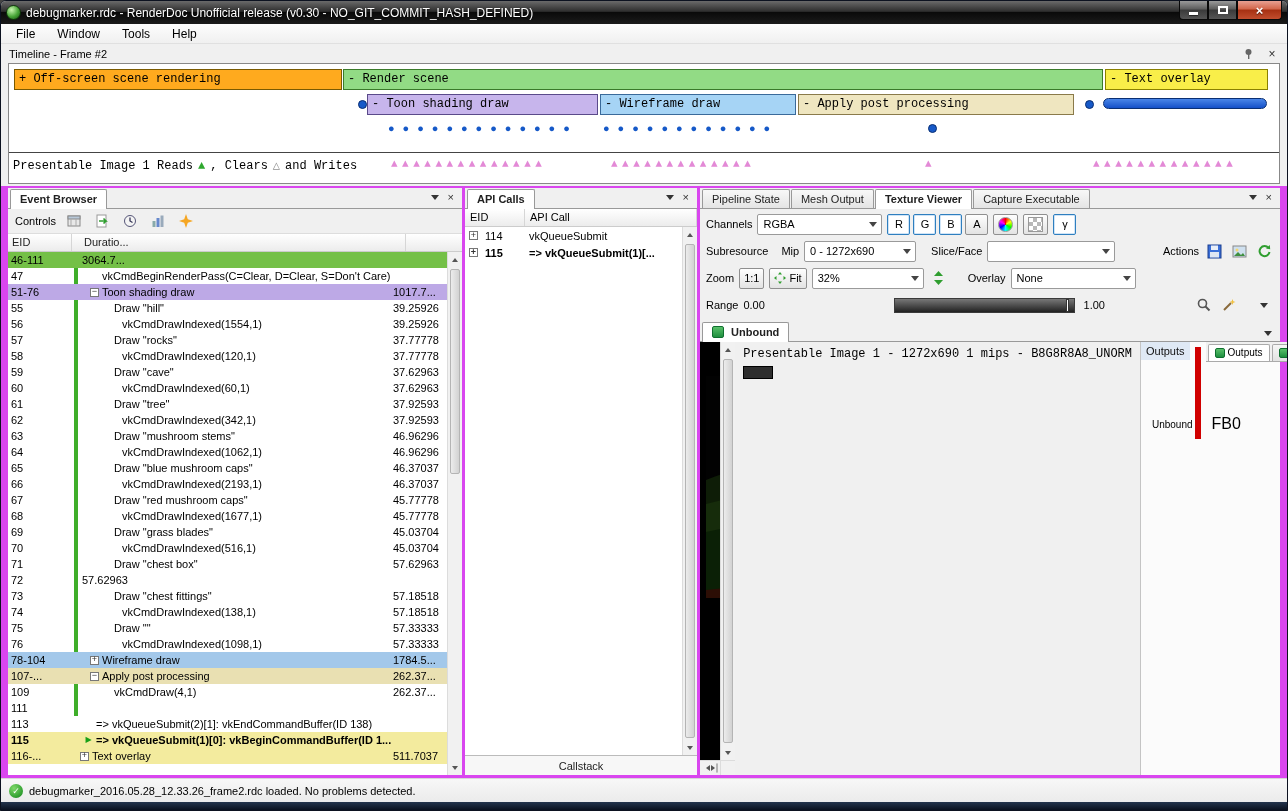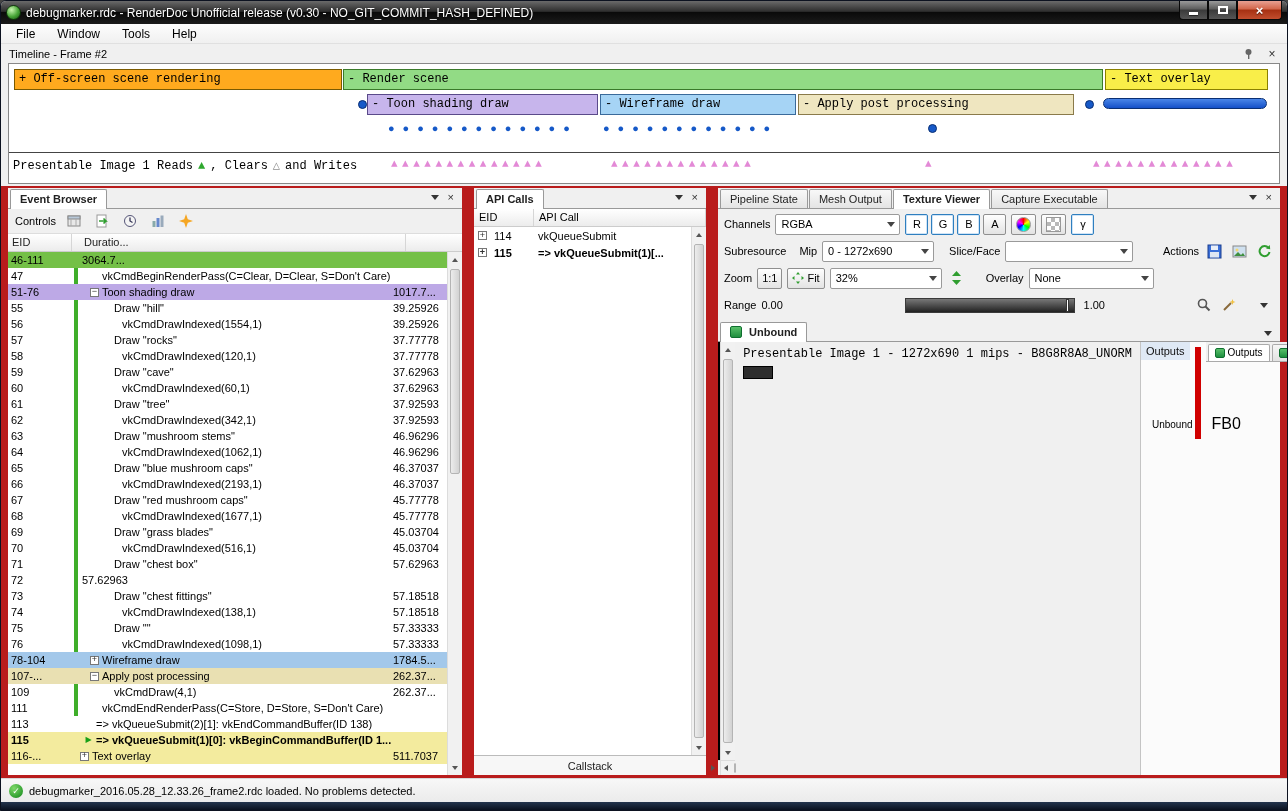--- a/index.html
+++ b/index.html
@@ -48,21 +48,21 @@
 .tl-dot { position:absolute; width:9px; height:9px; border-radius:50%; background:#1659c8; border:1px solid #0a2f73; }
 .tl-capsule { position:absolute; left:1094px; top:34px; width:164px; height:11px; border-radius:6px;
   background:linear-gradient(#4a86e8,#1450c8); border:1px solid #0a2f73; }
 .tl-dots { position:absolute; color:#1659c8; font-size:11px; letter-spacing:8px; line-height:11px; white-space:nowrap; }
 .tl-markers { position:absolute; left:0; right:0; top:88px; bottom:0; border-top:1px solid #444; }
 .mk-text { position:absolute; left:4px; top:5px; display:flex; align-items:center; gap:5px; font-size:12px; white-space:nowrap; }
 .tri-green { color:#2fa82f; } .tri-hollow { color:#909090; }
 .tl-cluster { position:absolute; top:5px; letter-spacing:4.5px; color:#e389d6; font-size:11px; white-space:nowrap; }
 
 
-.main { flex:1; min-height:0; display:flex; gap:12px; padding:2px 7px 3px; background:#b91c1c; }
+.main { flex:1; min-height:0; display:flex; gap:3px; padding:2px 7px 3px; background:#d946ef; }
 .panel { background:#f0f0f0; display:flex; flex-direction:column; min-width:0; }
 .panel.eb  { width:454px; flex:none; }
 .panel.api { width:232px; flex:none; }
 .panel.tv  { flex:1; }
 
 .tabstrip { height:21px; flex:none; display:flex; align-items:flex-end; padding:0 2px; border-bottom:1px solid #999; background:#f0f0f0; }
 .tabs-holder { display:flex; align-items:flex-end; }
 .tab { font-size:11px; padding:3px 9px; border:1px solid #999; border-bottom:none; border-radius:2px 2px 0 0;
   background:linear-gradient(#f8f8f8,#e4e4e4); margin-right:1px; white-space:nowrap; color:#222; }
 .tab.active { background:#fff; font-weight:bold; position:relative; }
@@ -669,25 +669,20 @@
       <span class="nm">vkCmdDraw(4,1)</span>
     </div>
     <div class="cell-dur">262.37...</div>
   </div>
 
   <div class="row">
     <div class="cell-eid">111</div>
     <div class="stripwrap">
                 <span class="strip" style="background: rgb(63, 174, 42);"></span>
               </div>
-    <div class="cell-name">
-      <span class="pad" style="width: 10px;"></span>
-      <span class="mark"></span>
-      <span class="nm">vkCmdEndRenderPass(C=Store, D=Store, S=Don't Care)</span>
-    </div>
     <div class="cell-dur"></div>
   </div>
 
   <div class="row">
     <div class="cell-eid">113</div>
     <div class="stripwrap">
                 <span class="strip"></span>
               </div>
     <div class="cell-name">
       <span class="pad" style="width: 4px;"></span>

